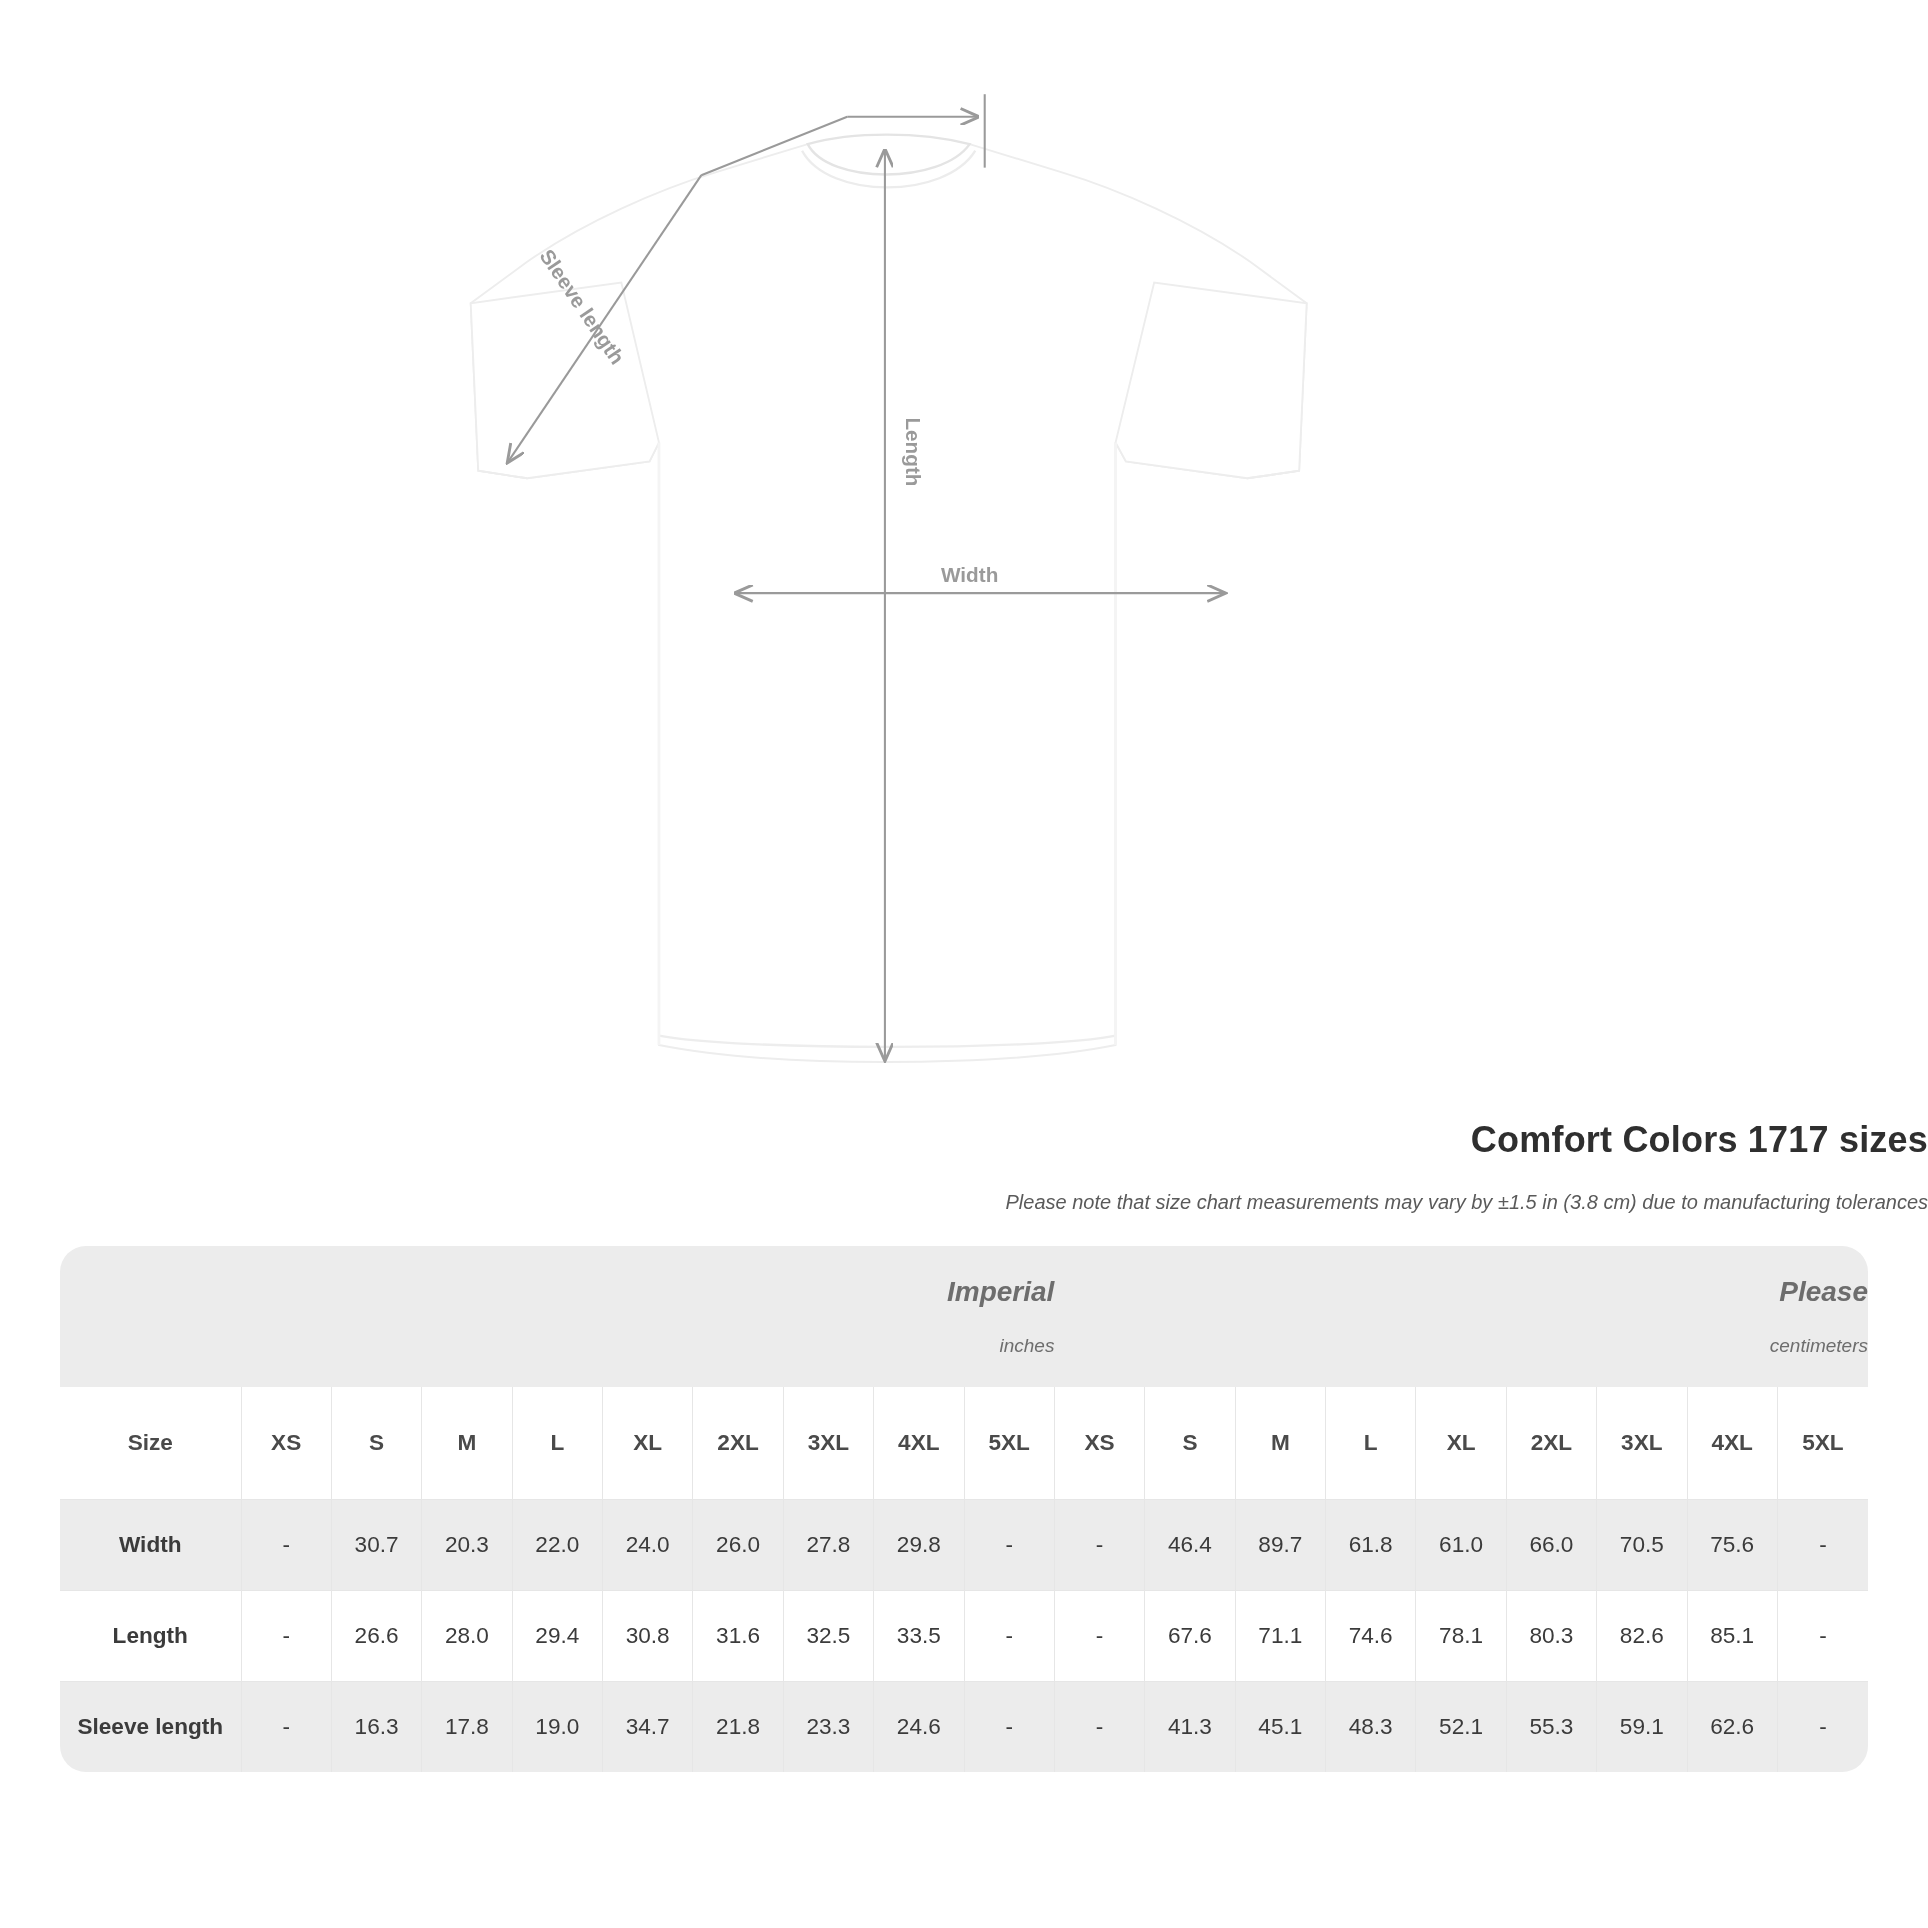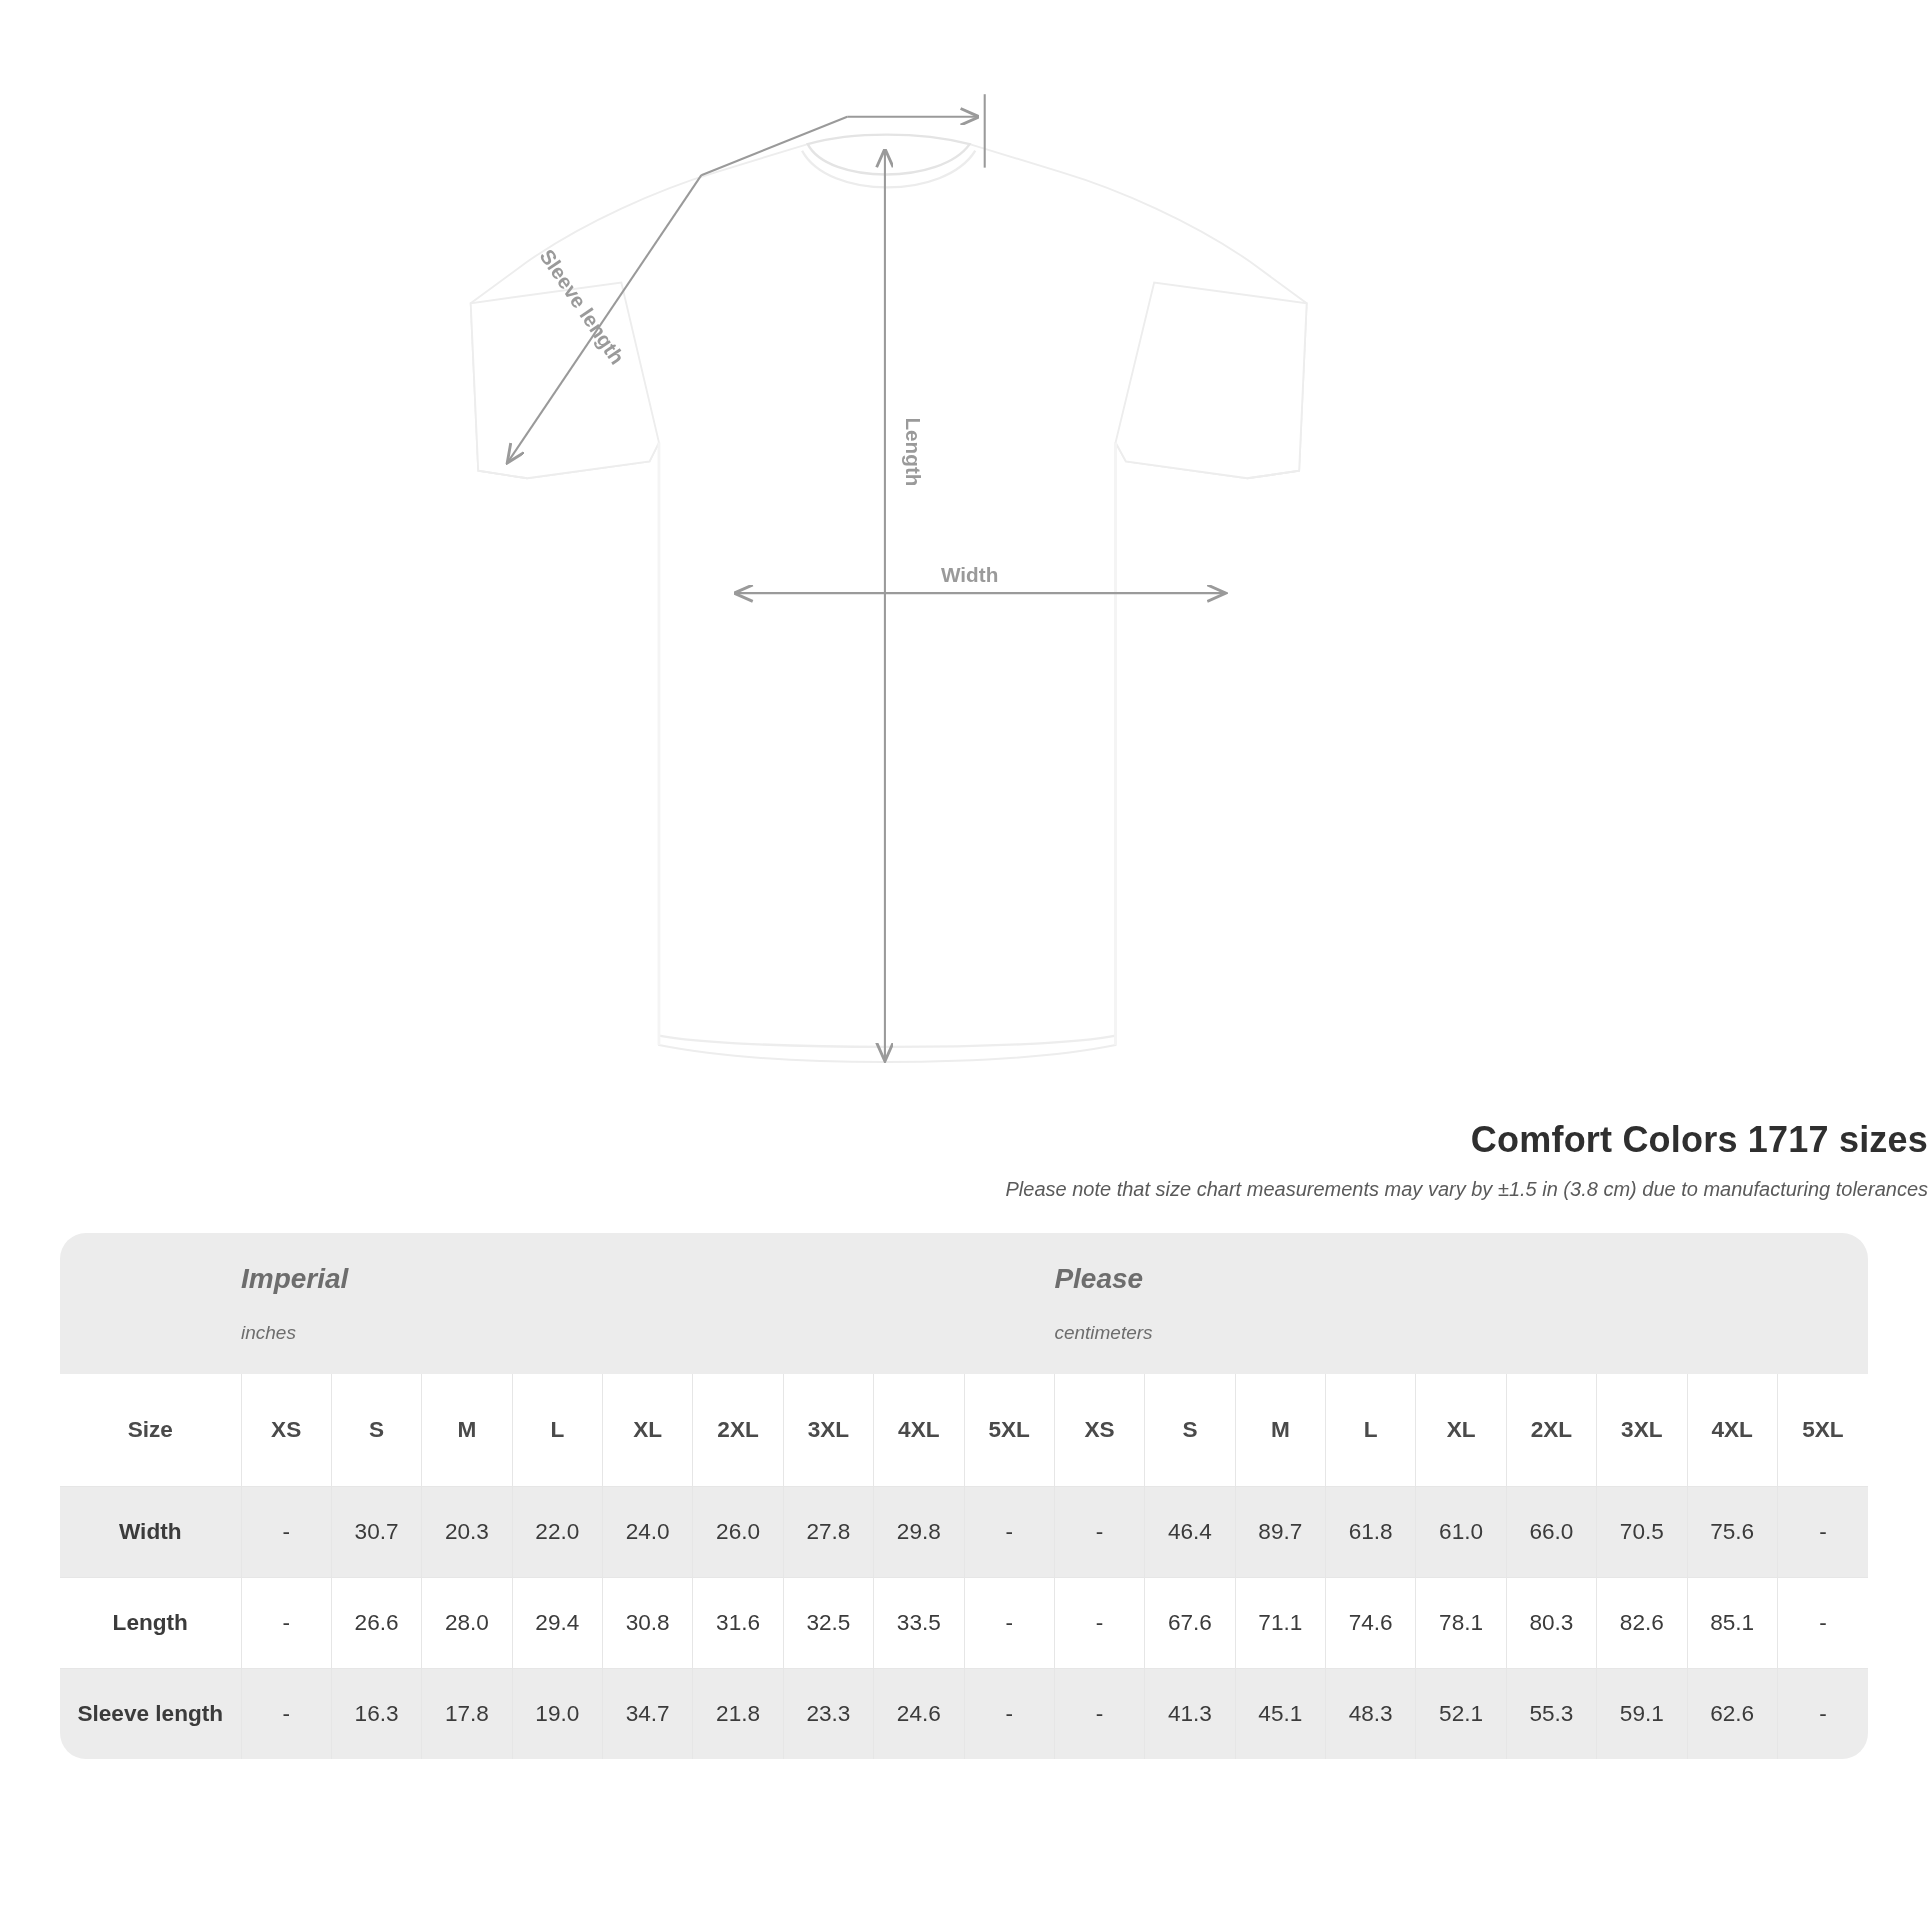--- a/index.html
+++ b/index.html
@@ -41,21 +41,21 @@
   .chart-title {
     font-size: 36px;
     font-weight: bold;
     color: #2f2f2f;
     letter-spacing: 0.2px;
   }
   .chart-note {
     font-size: 20px;
     font-style: italic;
     color: #5a5a5a;
-    margin-top: 17px;
+    margin-top: 30px;
   }
 
   
   .table-wrap {
     margin: 32px 60px 0 60px;
     border-radius: 26px;
     overflow: hidden;
     background: #ffffff;
   }
   table.size-table {
@@ -64,21 +64,21 @@
     table-layout: fixed;
   }
   table.size-table td, table.size-table th {
     padding: 0;
     margin: 0;
   }
   .unit-header-row td {
     background: #ececec;
     height: 141px;
     vertical-align: middle;
-    text-align: left;
+    text-align: right;
   }
   .unit-name {
     font-size: 28px;
     font-style: italic;
     font-weight: bold;
     color: #6d6d6d;
   }
   .unit-sub {
     font-size: 19px;
     font-style: italic;

